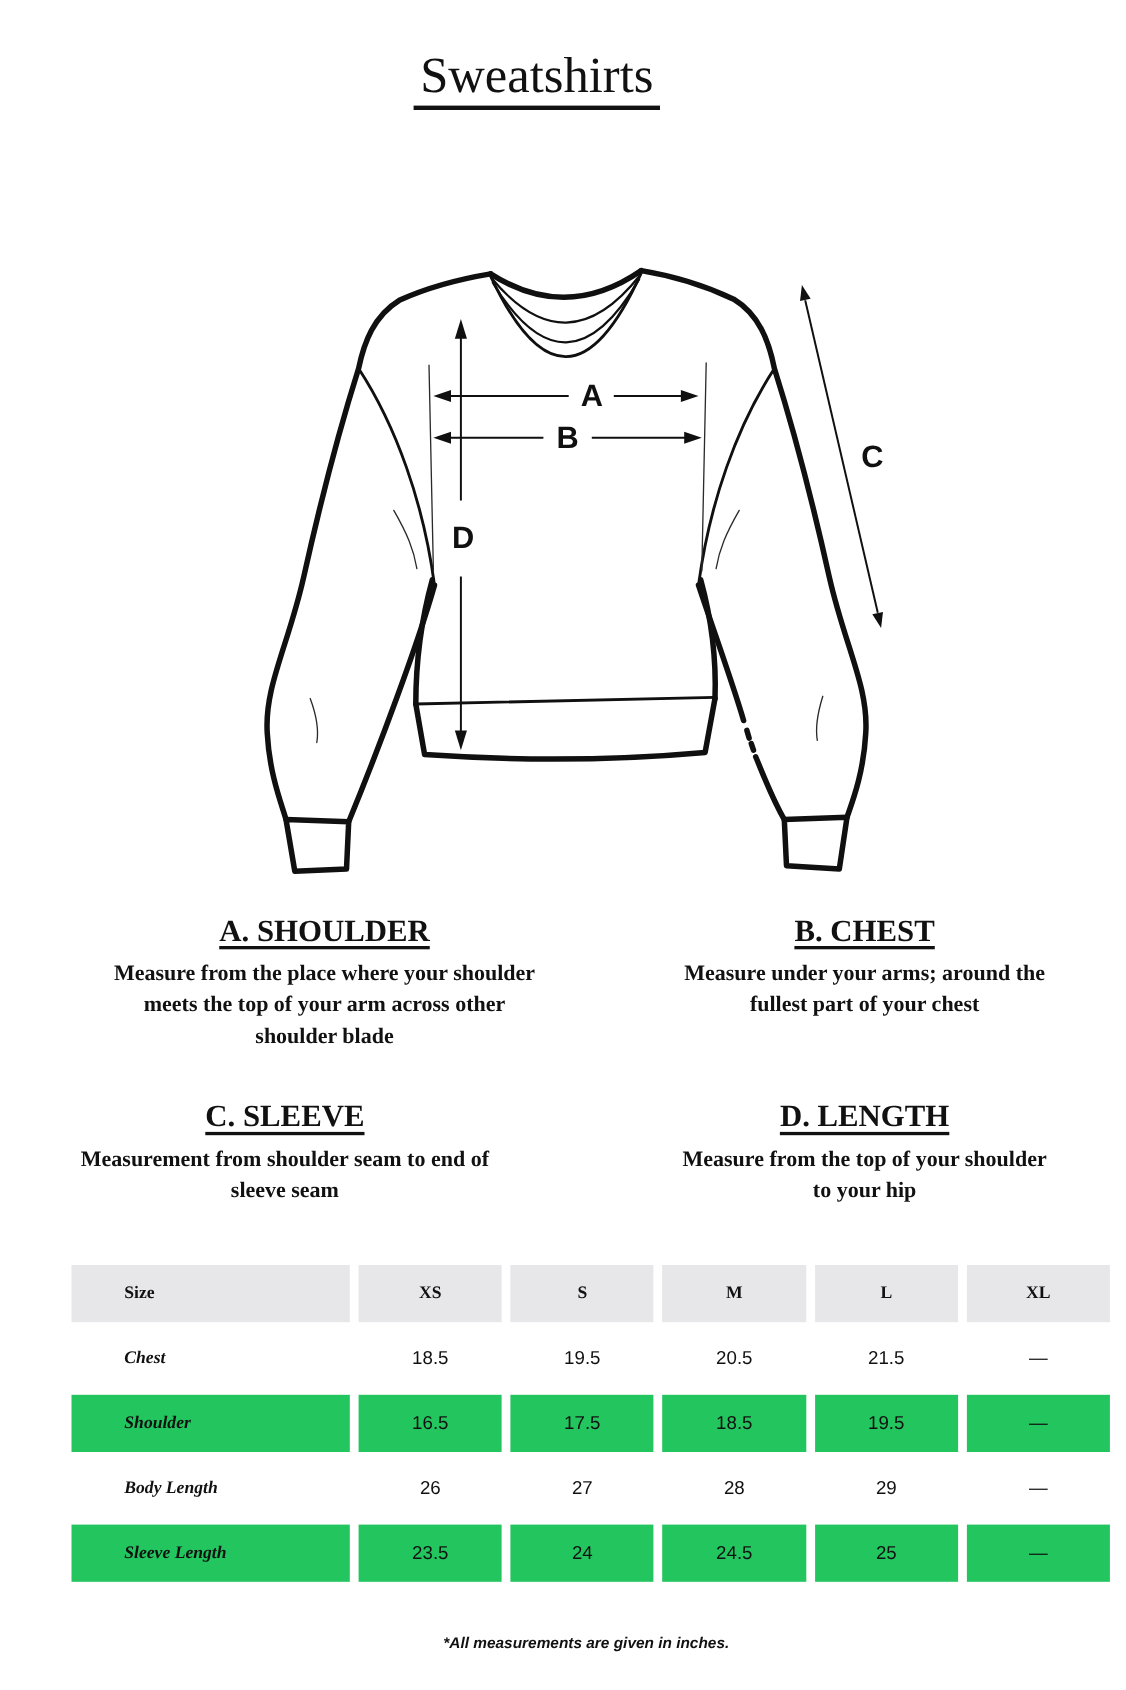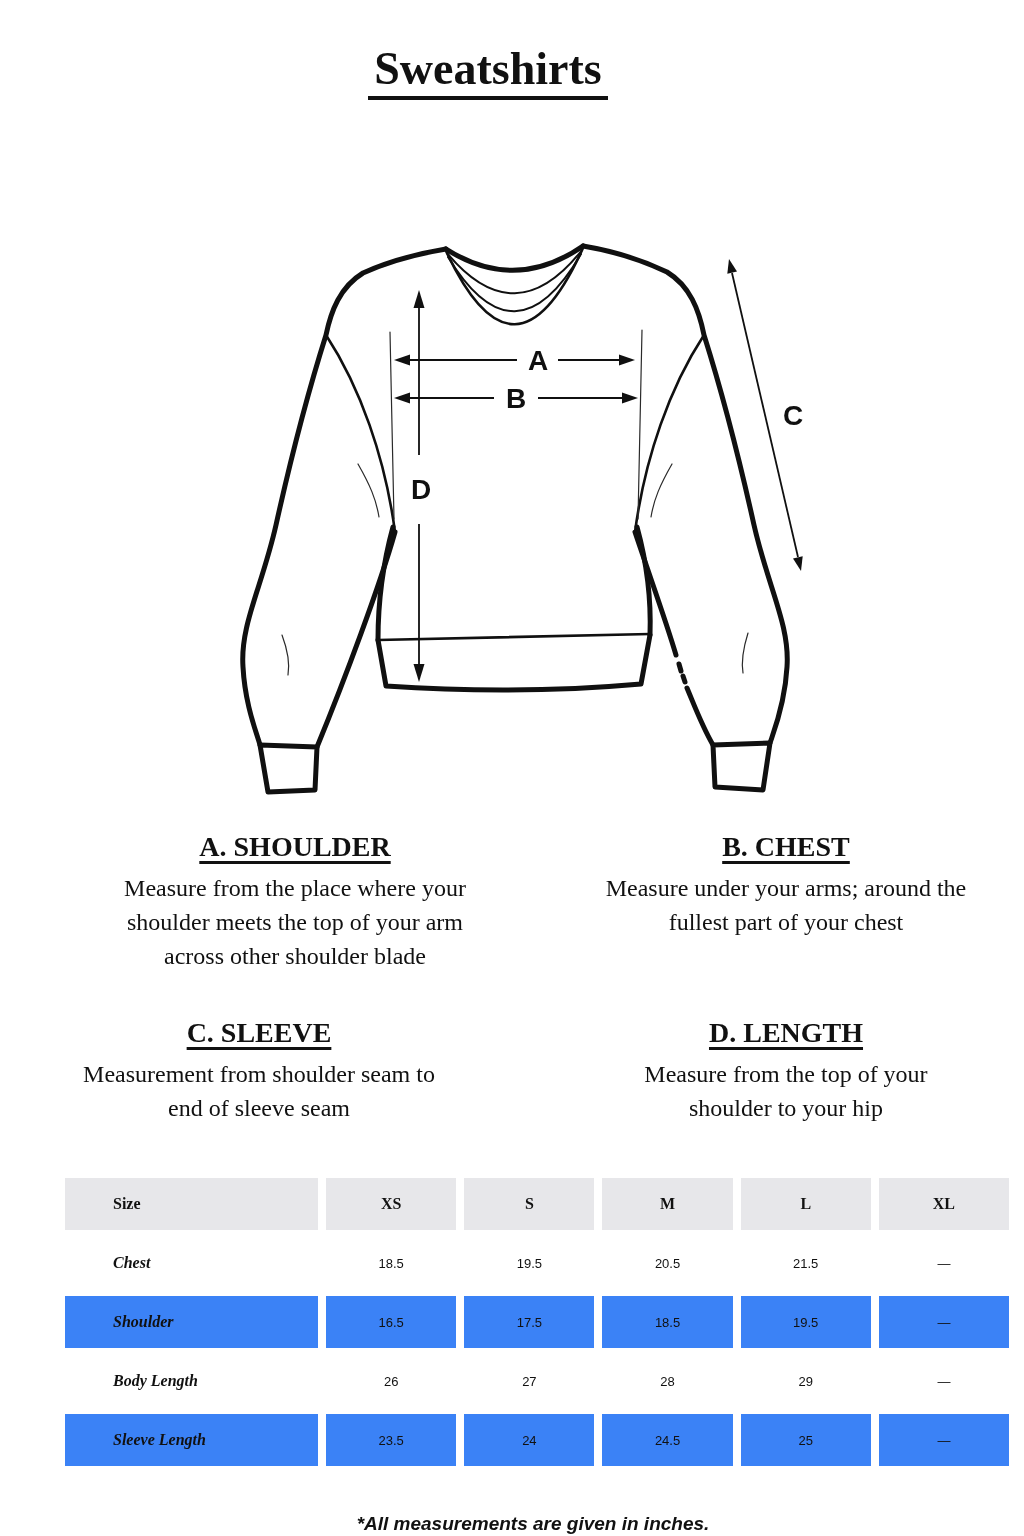--- a/index.html
+++ b/index.html
@@ -3,64 +3,64 @@
 <meta charset="utf-8">
 <style>
   html,body{margin:0;padding:0;}
   body{
     width:1024px;height:1536px;background:#ffffff;color:#111;
     font-family:"Liberation Serif","DejaVu Serif",serif;
     overflow:hidden;position:relative;
   }
   .header{padding-top:14px;text-align:center;}
   .title{
-    display:inline-block;font-size:46px;font-weight:bold;line-height:1.05;
+    display:inline-block;font-size:46px;font-weight:normal;line-height:1.05;
     border-bottom:4px solid #111;padding:0 6px 3px 6px;
     transform:translateX(-24px);
   }
   .figure{margin-top:96px;}
   .figure svg{display:block;margin:0 auto;transform:translateX(18px);}
 
   .sec-row{
     display:grid;grid-template-columns:470px 380px;
     justify-content:space-between;
     padding:0 48px 0 60px;
     margin-top:4px;
   }
   .sec-row.second{margin-top:44px;padding-left:24px;}
   .section{text-align:center;}
   .sec-heading{
     font-size:28px;font-weight:bold;
     text-decoration:underline;text-decoration-thickness:2.5px;text-underline-offset:5px;
   }
   .sec-body{
-    font-size:24px;font-weight:normal;line-height:1.42;margin:8px auto 0 auto;
+    font-size:20px;font-weight:bold;line-height:1.42;margin:8px auto 0 auto;
   }
   .sec-a .sec-body{max-width:400px;}
   .sec-b .sec-body{max-width:390px;}
   .sec-c .sec-body{max-width:390px;}
   .sec-d .sec-body{max-width:340px;}
 
   table.size-table{
     margin:46px 0 0 57px;width:960px;
     border-collapse:separate;border-spacing:8px 7px;
     table-layout:fixed;
   }
   .size-table th,.size-table td{height:50px;vertical-align:middle;}
   .size-table th{background:#e7e7ea;font-size:16px;font-weight:bold;text-align:center;}
   .size-table th.first,.size-table td.first{text-align:left;padding-left:48px;}
   .size-table td.first{font-size:16px;font-weight:bold;font-style:italic;}
   .size-table td.val{
     text-align:center;font-family:"Liberation Sans","DejaVu Sans",sans-serif;
-    font-size:13px;
-  }
-  .size-table tr.stripe td{background:#3b82f6;}
+    font-size:17px;
+  }
+  .size-table tr.stripe td{background:#22c55e;}
 
   .footnotes{margin-top:40px;text-align:center;padding-left:42px;}
-  .fn1{font-family:"Liberation Sans","DejaVu Sans",sans-serif;font-weight:bold;font-style:italic;font-size:19px;}
+  .fn1{font-family:"Liberation Sans","DejaVu Sans",sans-serif;font-weight:bold;font-style:italic;font-size:14px;}
 </style>
 </head>
 <body>
 
 <div class="page">
 
   <div class="header">
     <h1 class="title">Sweatshirts</h1>
   </div>
 

